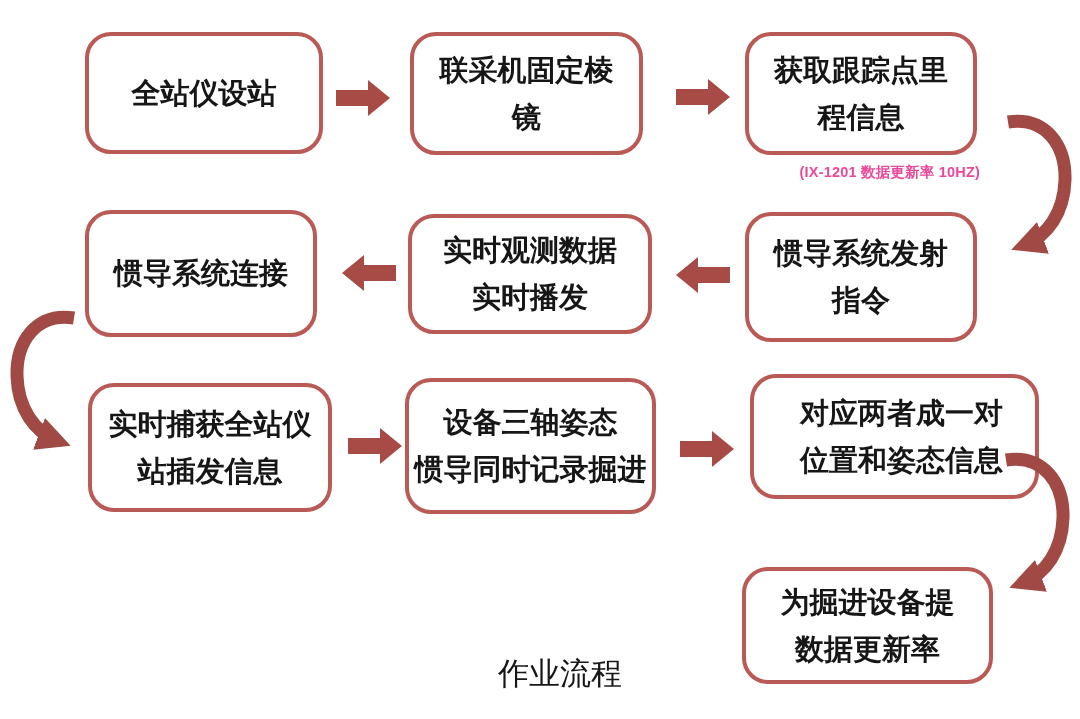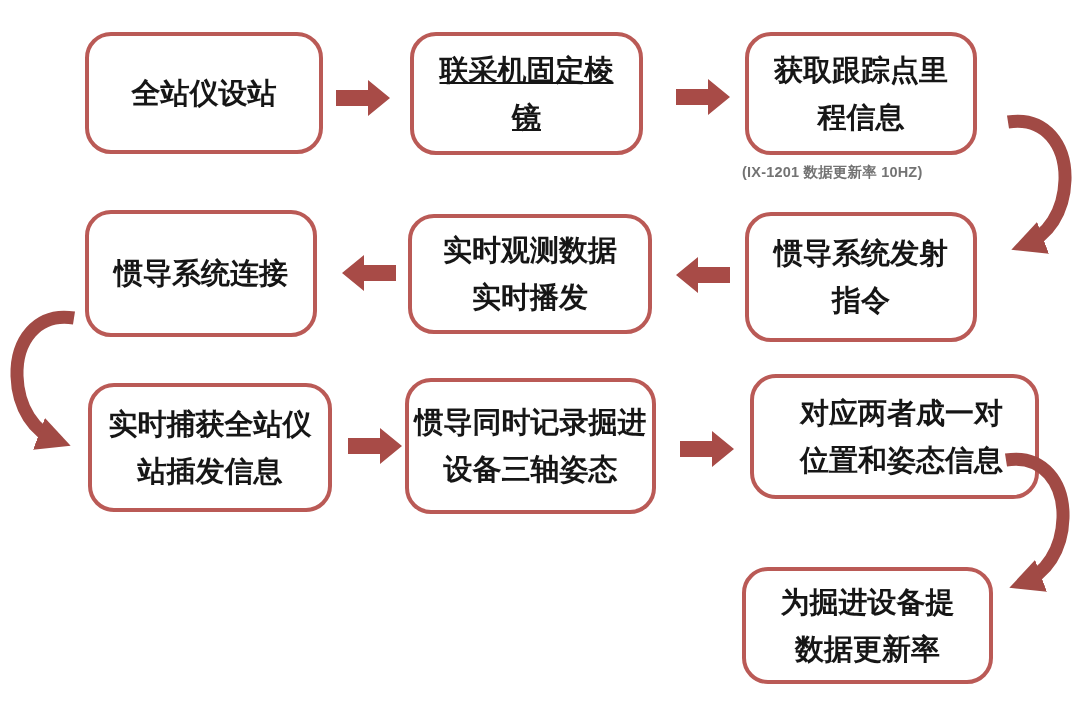--- a/index.html
+++ b/index.html
@@ -24,25 +24,25 @@
     color:#161616;
     font-size:29px;
     font-weight:700;
     line-height:47px;
     box-sizing:border-box;
     padding:0 4px;
   }
   .box .line{display:block;}
   .caption{
     position:absolute;
-    text-align:left;
+    text-align:right;
     font-family:"Liberation Sans", sans-serif;
     font-weight:700;
     font-size:14.5px;
-    color:#737373;
+    color:#ec4899;
     letter-spacing:0.2px;
   }
   .title{
     position:absolute;
     text-align:center;
     font-family:"Liberation Sans", sans-serif;
     font-weight:500;
     font-size:31px;
     color:#161616;
   }
@@ -59,21 +59,21 @@
 
   <div class="box" style="left:85px;top:32px;width:238px;height:122px;">
     <span class="line">全站仪设站</span>
     <span class="line"></span>
   </div>
 
   <svg class="arr" style="left:336px;top:79px;" width="54" height="38" viewBox="0 0 54 38">
     <polygon class="arrow-fill" points="0,11 32,11 32,1 54,19 32,37 32,27 0,27"></polygon>
   </svg>
 
-  <div class="box" style="left:410px;top:32px;width:233px;height:123px;text-decoration:underline;">
+  <div class="box" style="left:410px;top:32px;width:233px;height:123px;">
     <span class="line">联采机固定棱</span>
     <span class="line">镜</span>
   </div>
 
   <svg class="arr" style="left:676px;top:78px;" width="54" height="38" viewBox="0 0 54 38">
     <polygon class="arrow-fill" points="0,11 32,11 32,1 54,19 32,37 32,27 0,27"></polygon>
   </svg>
 
   <div class="box" style="left:745px;top:32px;width:232px;height:123px;">
     <span class="line">获取跟踪点里</span>
@@ -125,22 +125,22 @@
   <div class="box" style="left:88px;top:383px;width:244px;height:129px;">
     <span class="line">实时捕获全站仪</span>
     <span class="line">站插发信息</span>
   </div>
 
   <svg class="arr" style="left:348px;top:427px;" width="54" height="38" viewBox="0 0 54 38">
     <polygon class="arrow-fill" points="0,11 32,11 32,1 54,19 32,37 32,27 0,27"></polygon>
   </svg>
 
   <div class="box" style="left:405px;top:378px;width:251px;height:136px;">
+    <span class="line">设备三轴姿态</span>
     <span class="line">惯导同时记录掘进</span>
-    <span class="line">设备三轴姿态</span>
   </div>
 
   <svg class="arr" style="left:680px;top:430px;" width="54" height="38" viewBox="0 0 54 38">
     <polygon class="arrow-fill" points="0,11 32,11 32,1 54,19 32,37 32,27 0,27"></polygon>
   </svg>
 
   <div class="box" style="left:750px;top:374px;width:289px;height:125px;padding-left:18px;">
     <span class="line">对应两者成一对</span>
     <span class="line">位置和姿态信息</span>
   </div>
@@ -152,14 +152,15 @@
       </marker>
     </defs>
     <path class="curve-stroke" stroke-width="13" marker-end="url(#ah3)" d="M 6 12 C 44 6, 64 36, 63 70 C 62 102, 46 126, 22 135"></path>
   </svg>
 
   <div class="box" style="left:742px;top:567px;width:251px;height:117px;">
     <span class="line">为掘进设备提</span>
     <span class="line">数据更新率</span>
   </div>
 
+  <div class="title" style="left:430px;top:653px;width:260px;">作业流程</div>
 
 </div>
 
 </body></html>

